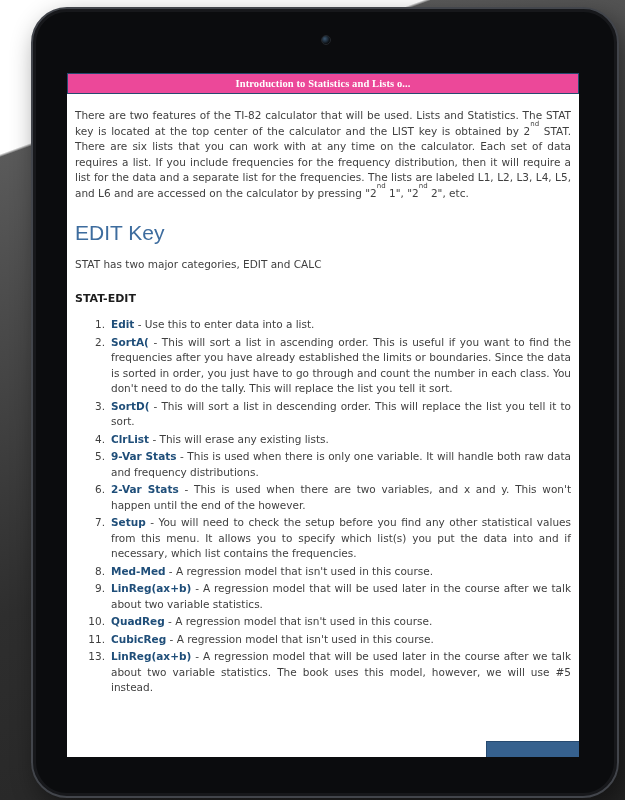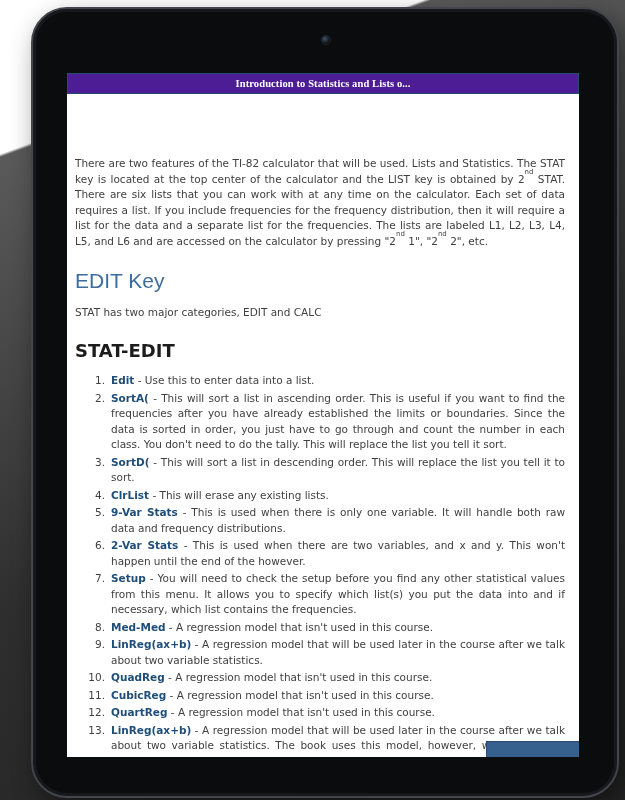--- a/index.html
+++ b/index.html
@@ -7,31 +7,31 @@
   .backdrop{position:absolute;inset:0;
     background:linear-gradient(160deg,#ffffff 0%,#ffffff 15%,#5a5a5a 15.3%,#2e2e2e 60%,#232323 100%);}
   .tablet{position:absolute;left:31px;top:7px;width:584px;height:787px;
     background:#0b0c0e;border:2px solid #42454b;border-radius:36px;
     box-shadow:inset 0 0 0 3px #17181b, 6px 10px 26px rgba(0,0,0,0.45);}
   .camera{position:absolute;left:50%;top:26px;width:8px;height:8px;margin-left:-4px;
     border-radius:50%;background:radial-gradient(circle at 35% 35%,#3a5670,#0a0d10 70%);
     border:1px solid #23262a;}
   .screen{position:absolute;left:34px;top:64px;width:512px;height:684px;
     background:#ffffff;overflow:hidden;}
-  .doc-header{height:19px;background:#4c1d95;border:1px solid #274a70;
+  .doc-header{height:19px;background:#ec4899;border:1px solid #274a70;
     display:flex;align-items:center;justify-content:center;}
   .doc-header span{color:#ffffff;font-weight:bold;font-size:10.5px;letter-spacing:.1px;
     font-family:"Liberation Serif","DejaVu Serif",serif;}
-  .content{padding:14px 14px 0 8px;color:#3f3f3f;margin-top:48px;}
+  .content{padding:14px 8px 0 8px;color:#3f3f3f;}
   p.intro{margin:0;font-size:10.5px;line-height:15.5px;text-align:justify;}
   sup{font-size:7px;line-height:0;position:relative;top:-4px;}
   h1.statskey{margin:20px 0 12px 0;font-weight:400;font-size:21px;color:#3d6c9e;
     font-family:"Liberation Sans","DejaVu Sans",sans-serif;}
   .subtitle{font-size:10.5px;line-height:15px;margin:0;}
-  h2.statedit{margin:20px 0 12px 0;font-size:18px;color:#1c1c1c;font-weight:bold;}
+  h2.statedit{margin:20px 0 12px 0;font-size:11px;color:#1c1c1c;font-weight:bold;}
   ol.items{list-style:none;margin:0;padding:0 0 0 6px;}
   ol.items li{display:flex;font-size:10.5px;line-height:15.5px;margin-bottom:2px;}
   ol.items .num{flex:0 0 24px;text-align:right;margin-right:6px;}
   ol.items .itembody{flex:1;text-align:justify;}
   .term{color:#1f4e79;font-weight:bold;}
   .next-page{position:absolute;right:0;bottom:0;width:92px;height:15px;
     background:#36618e;border-top:1px solid #274a70;border-left:1px solid #274a70;}
 </style>
 </head>
 <body>
@@ -96,24 +96,20 @@
           </li>
         <li>
             <span class="num">10.</span>
             <span class="itembody"><b class="term">QuadReg</b><span> - A regression model that isn't used in this course.</span></span>
           </li>
         <li>
             <span class="num">11.</span>
             <span class="itembody"><b class="term">CubicReg</b><span> - A regression model that isn't used in this course.</span></span>
           </li>
         <li>
-            <span class="num">12.</span>
-            <span class="itembody"><b class="term">QuartReg</b><span> - A regression model that isn't used in this course.</span></span>
-          </li>
-        <li>
             <span class="num">13.</span>
             <span class="itembody"><b class="term">LinReg(ax+b)</b><span> - A regression model that will be used later in the course after we talk about two variable statistics. The book uses this model, however, we will use #5 instead.</span></span>
           </li>
       </ol>
 
     </div>
 
     <div class="next-page"></div>
 
   </div>

